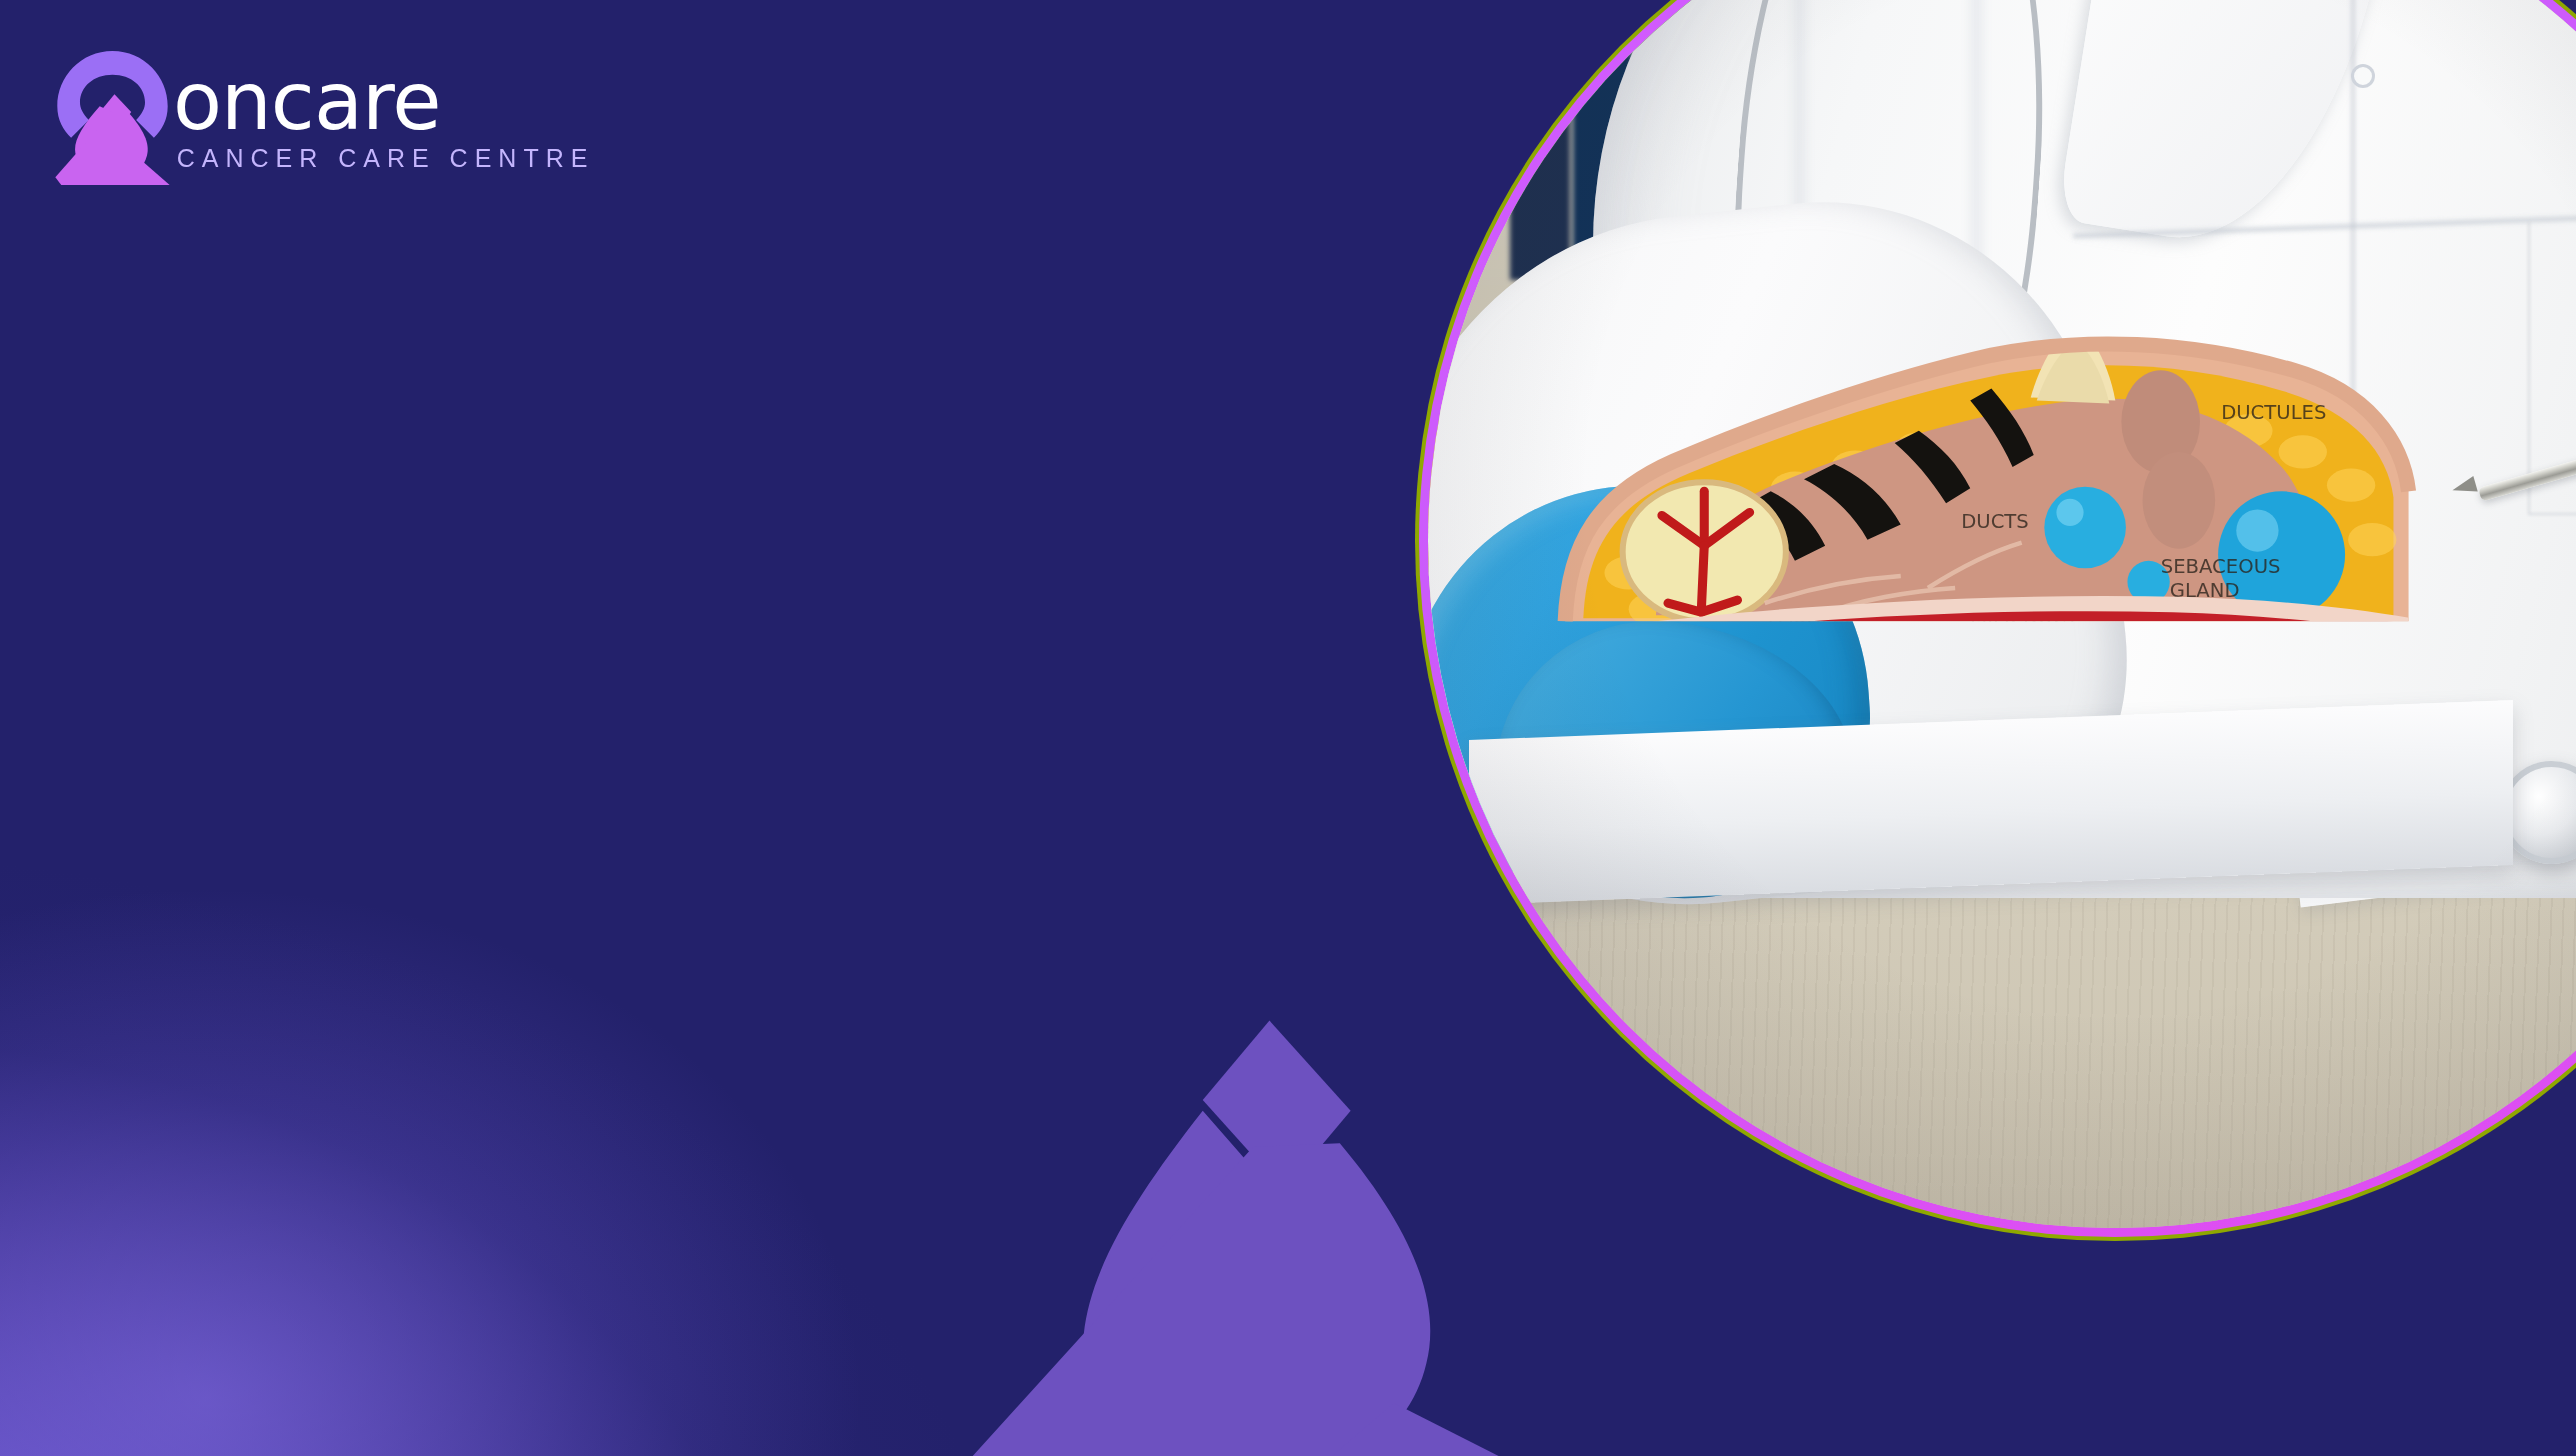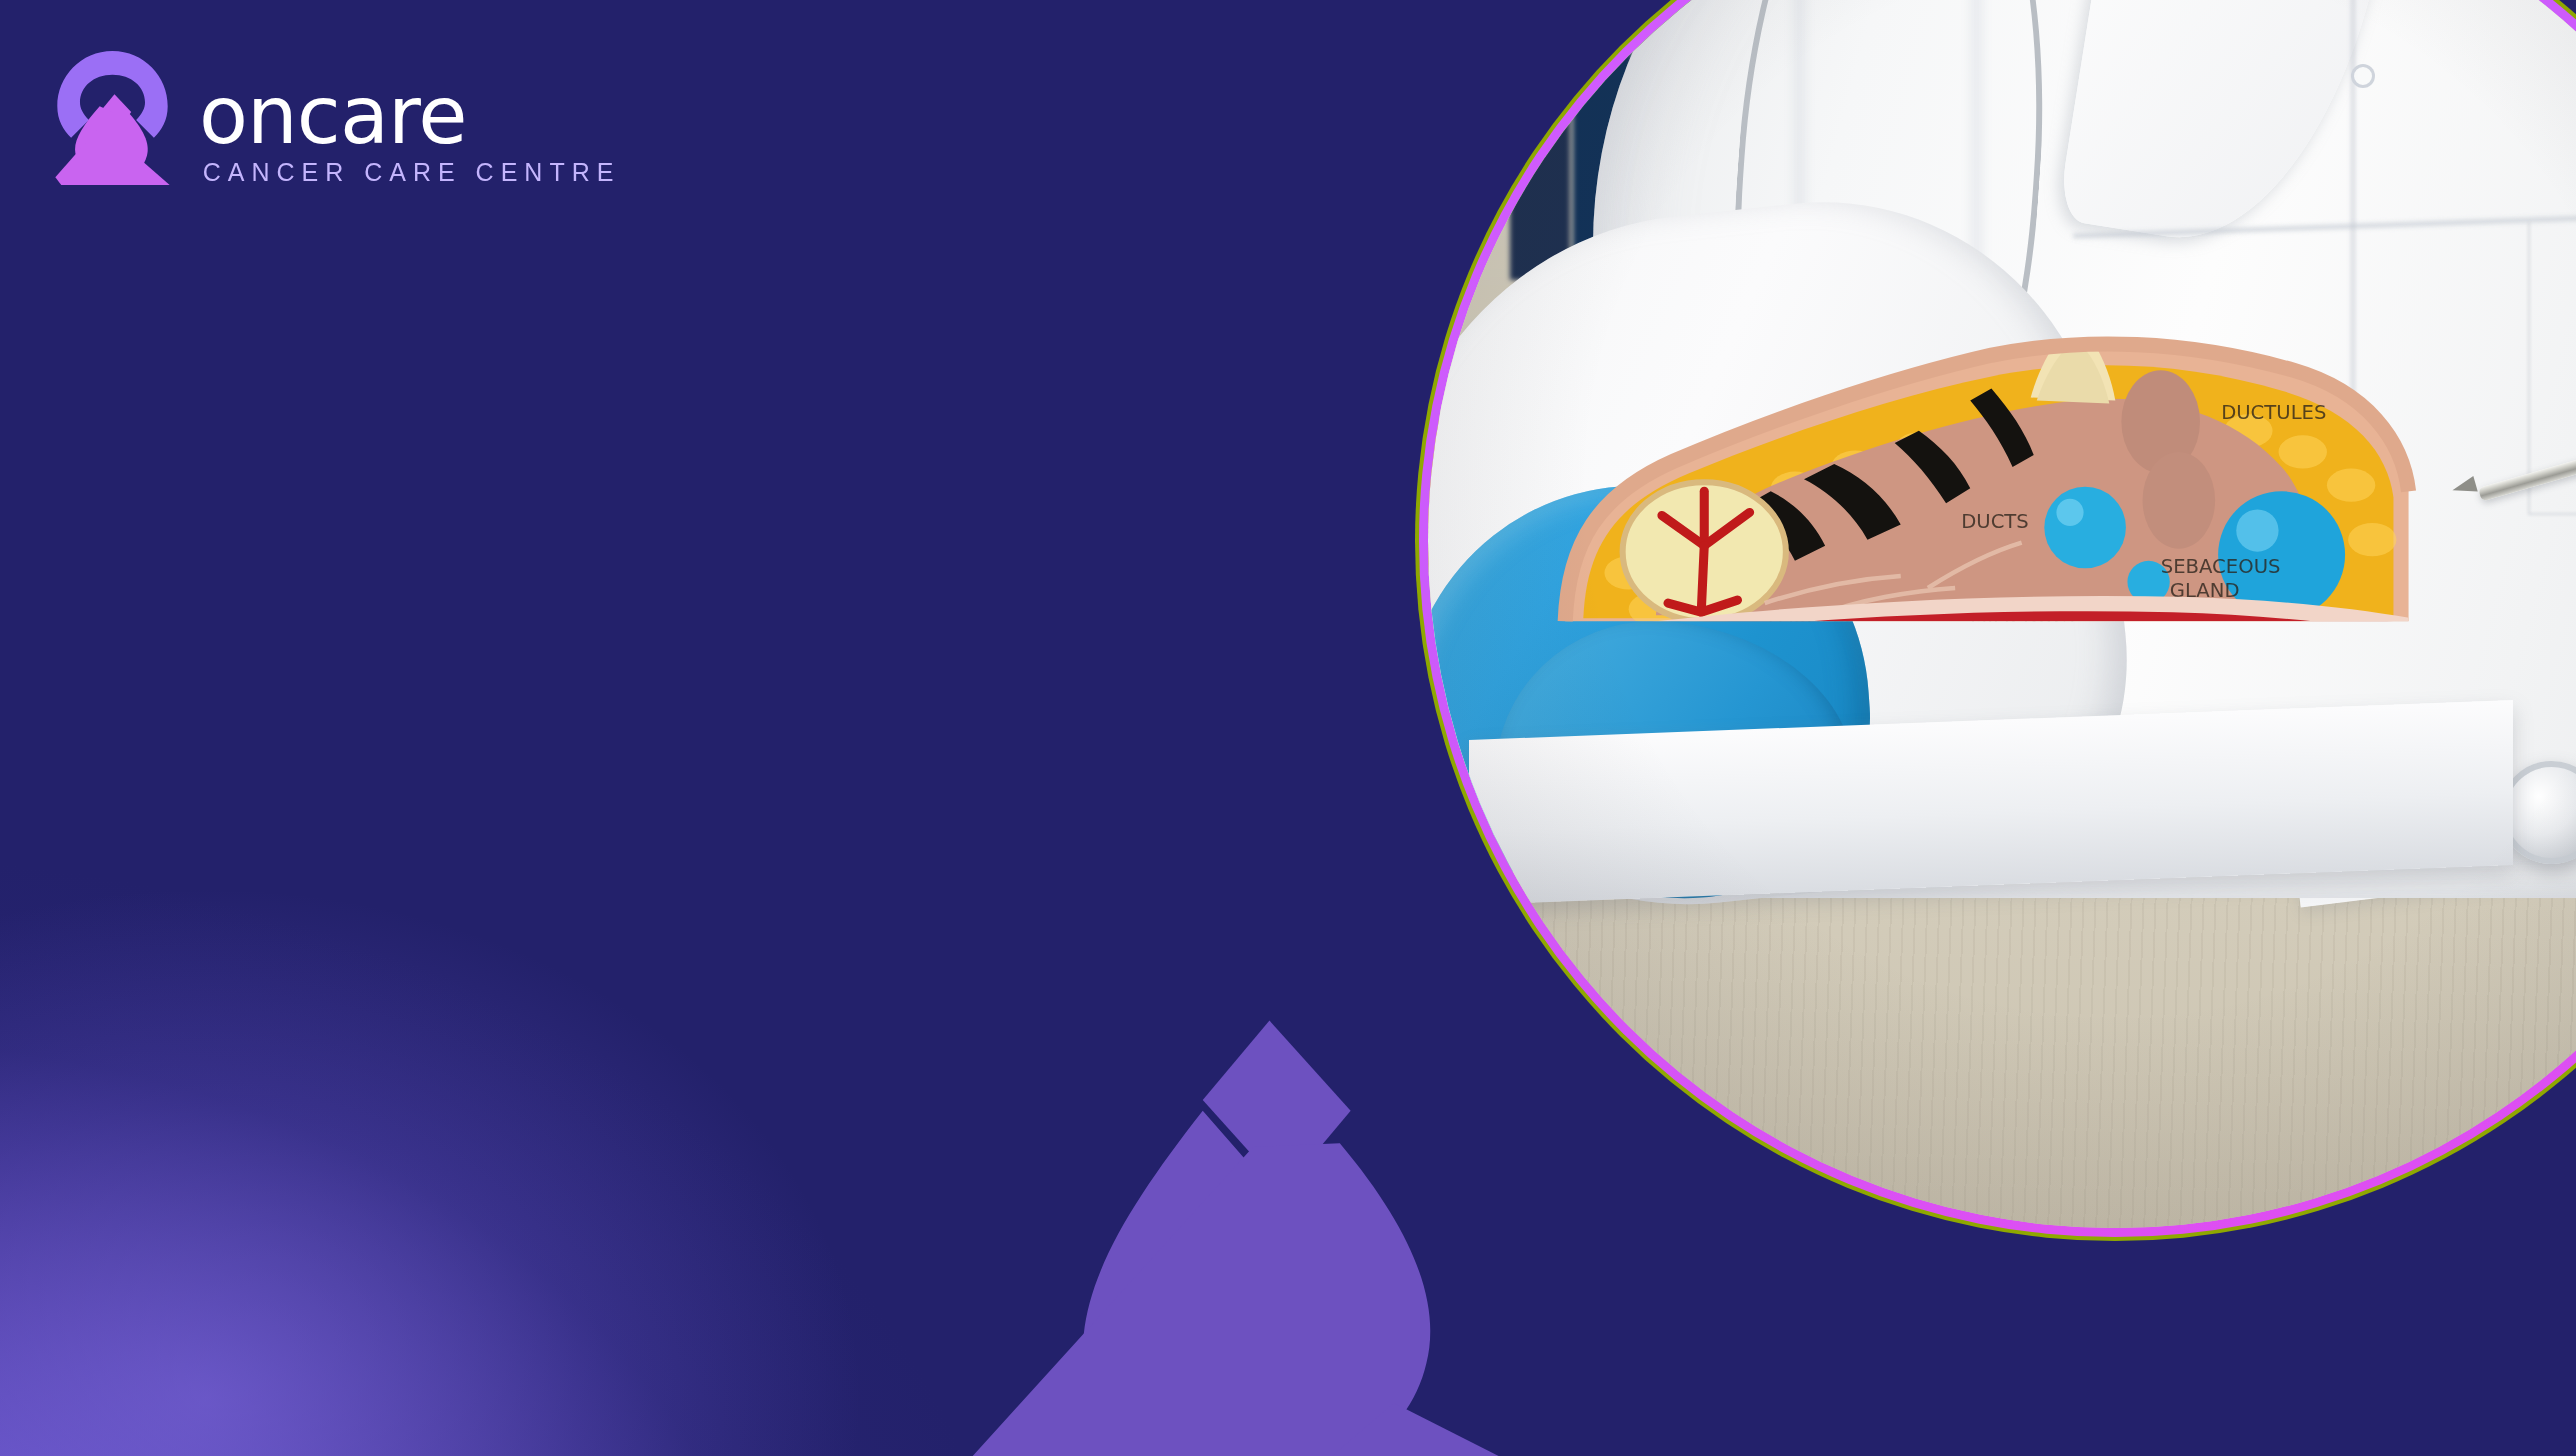--- a/index.html
+++ b/index.html
@@ -37,21 +37,21 @@
     width:765px; height:523px;
     opacity:0.62;
     pointer-events:none;
   }
   .watermark svg { width:100%; height:100%; display:block; }
 
   
   .logo {
     position:absolute;
     left:52px; top:49px;
-    display:flex; align-items:flex-end; gap:26px;
+    display:flex; align-items:center; 
   }
   .logo-mark { width:121px; height:138px; flex:none; }
   .logo-mark svg { width:100%; height:100%; display:block; }
   .logo-text { display:flex; flex-direction:column; gap:9.3px; padding-top:5.6px; }
   .logo-word {
     font-size:80px;
     line-height:0.82;
     font-weight:400;
     color:#FFFFFF;
     letter-spacing:-0.9px;

